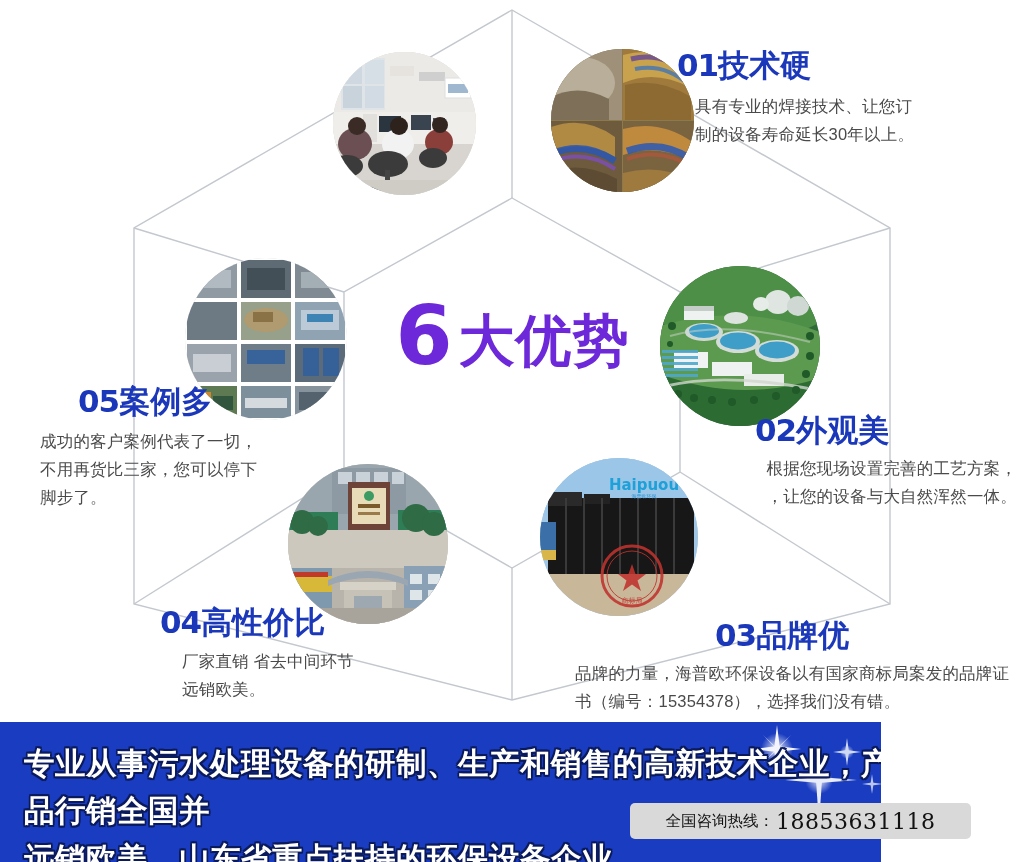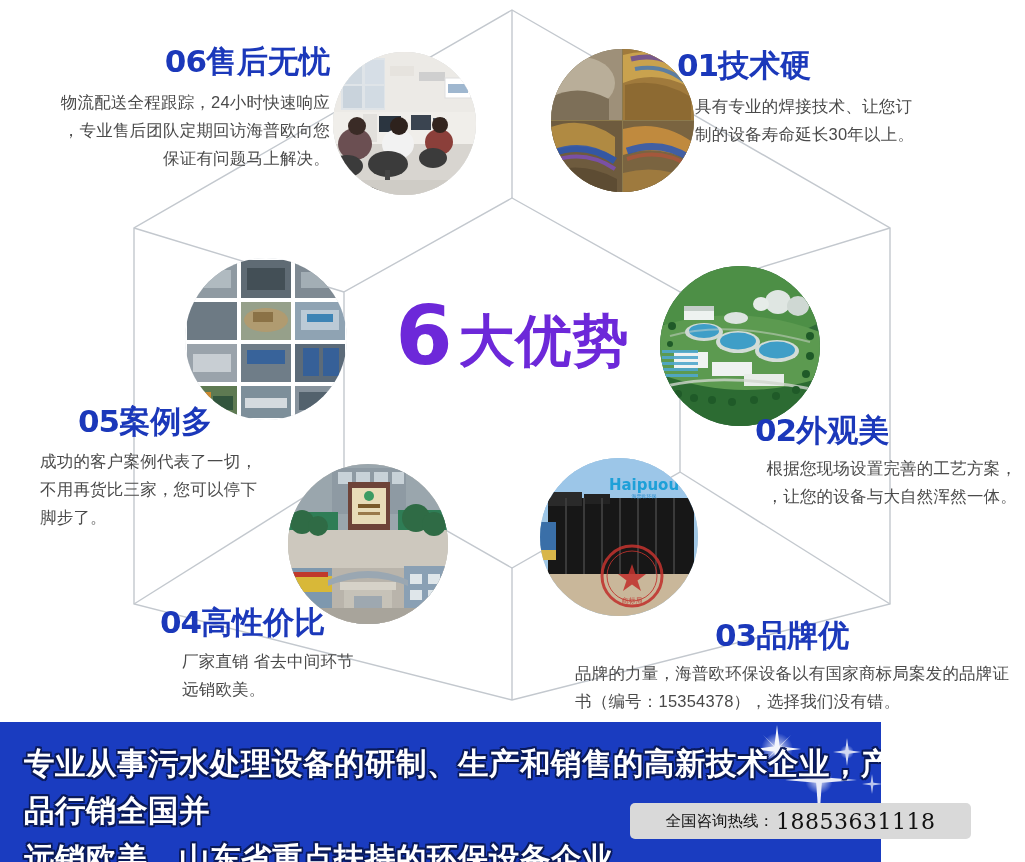--- a/index.html
+++ b/index.html
@@ -313,30 +313,20 @@
         <rect x="118" y="90" width="16" height="28" fill="#2f5f9e"></rect>
         <rect x="138" y="90" width="16" height="28" fill="#2f5f9e"></rect>
         <rect x="10" y="134" width="16" height="18" fill="#e08a2a"></rect>
         <rect x="28" y="138" width="20" height="14" fill="#2b4f3a"></rect>
         <rect x="60" y="140" width="42" height="10" fill="#e3e8ea"></rect>
         <rect x="114" y="134" width="42" height="18" fill="#4a5a66"></rect>
       </g>
     </svg>
   </div>
 
-  <div class="block ta-r" style="left:10px; top:45px; width:320px;">
-    <div class="heading">
-      <span class="num">06</span><span>售后无忧</span>
-    </div>
-    <div class="body" style="margin-top:9px;">
-      <div>物流配送全程跟踪，24小时快速响应</div>
-      <div>，专业售后团队定期回访海普欧向您</div>
-      <div>保证有问题马上解决。</div>
-    </div>
-  </div>
 
   <div class="block ta-l" style="left:677px; top:49px; width:340px;">
     <div class="heading">
       <span class="num">01</span><span>技术硬</span>
     </div>
     <div class="body" style="margin-top:9px; padding-left:18px;">
       <div>具有专业的焊接技术、让您订</div>
       <div>制的设备寿命延长30年以上。</div>
     </div>
   </div>
@@ -364,21 +354,21 @@
   <div class="block ta-l" style="left:160px; top:606px; width:340px;">
     <div class="heading">
       <span class="num">04</span><span>高性价比</span>
     </div>
     <div class="body" style="margin-top:7px; padding-left:22px;">
       <div>厂家直销 省去中间环节</div>
       <div>远销欧美。</div>
     </div>
   </div>
 
-  <div class="block ta-l" style="left:40px; top:405px; width:340px;">
+  <div class="block ta-l" style="left:40px; top:385px; width:340px;">
     <div class="heading" style="padding-left:38px;">
       <span class="num">05</span><span>案例多</span>
     </div>
     <div class="body" style="margin-top:8px;">
       <div>成功的客户案例代表了一切，</div>
       <div>不用再货比三家，您可以停下</div>
       <div>脚步了。</div>
     </div>
   </div>
 

